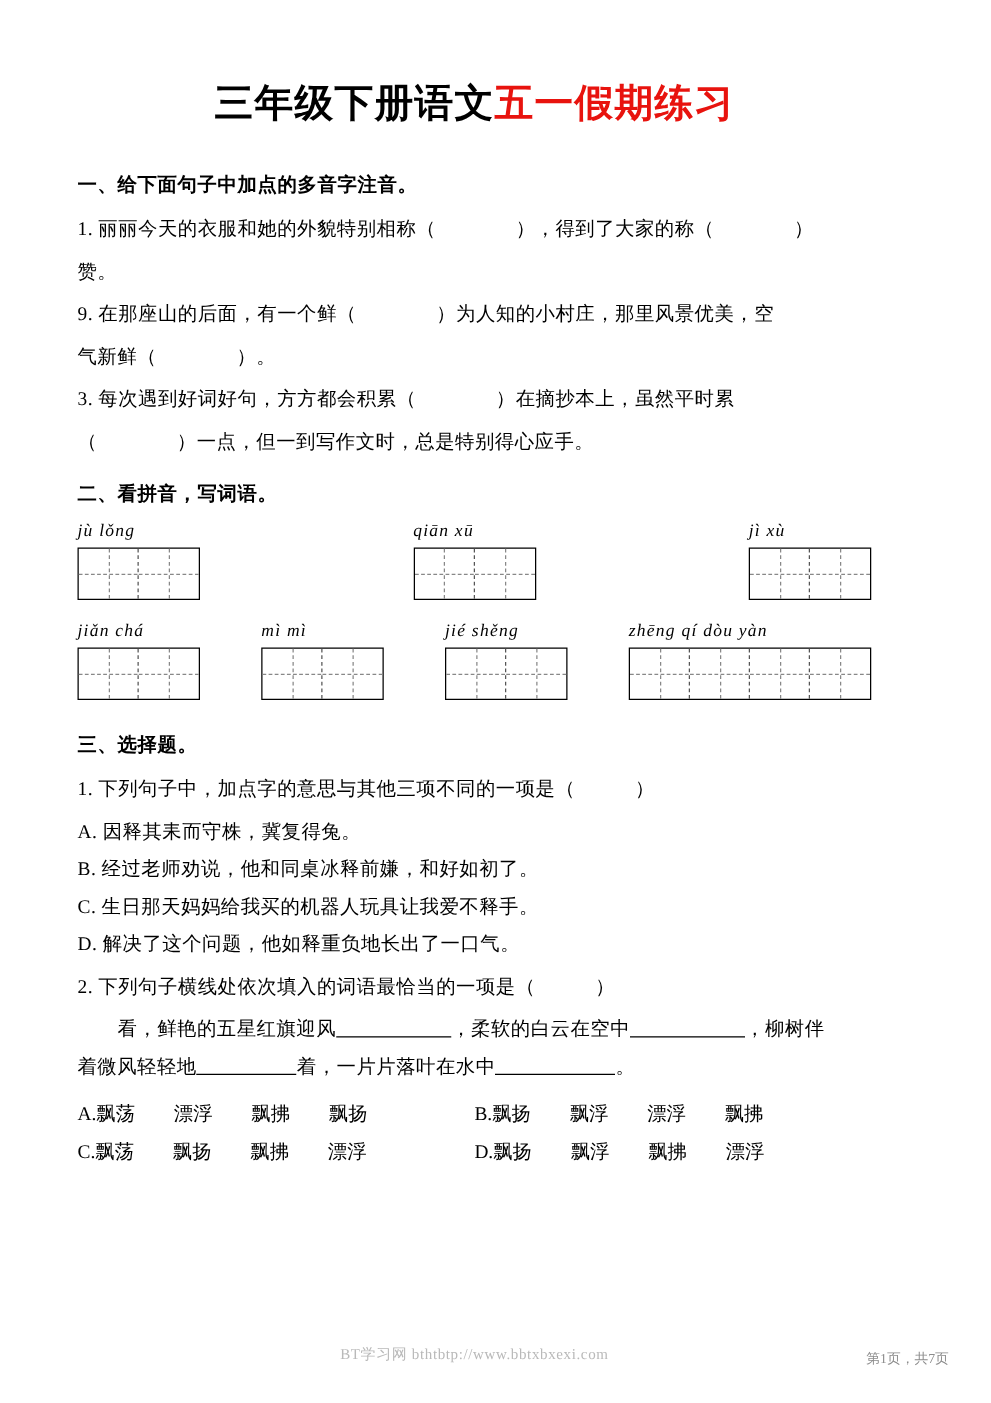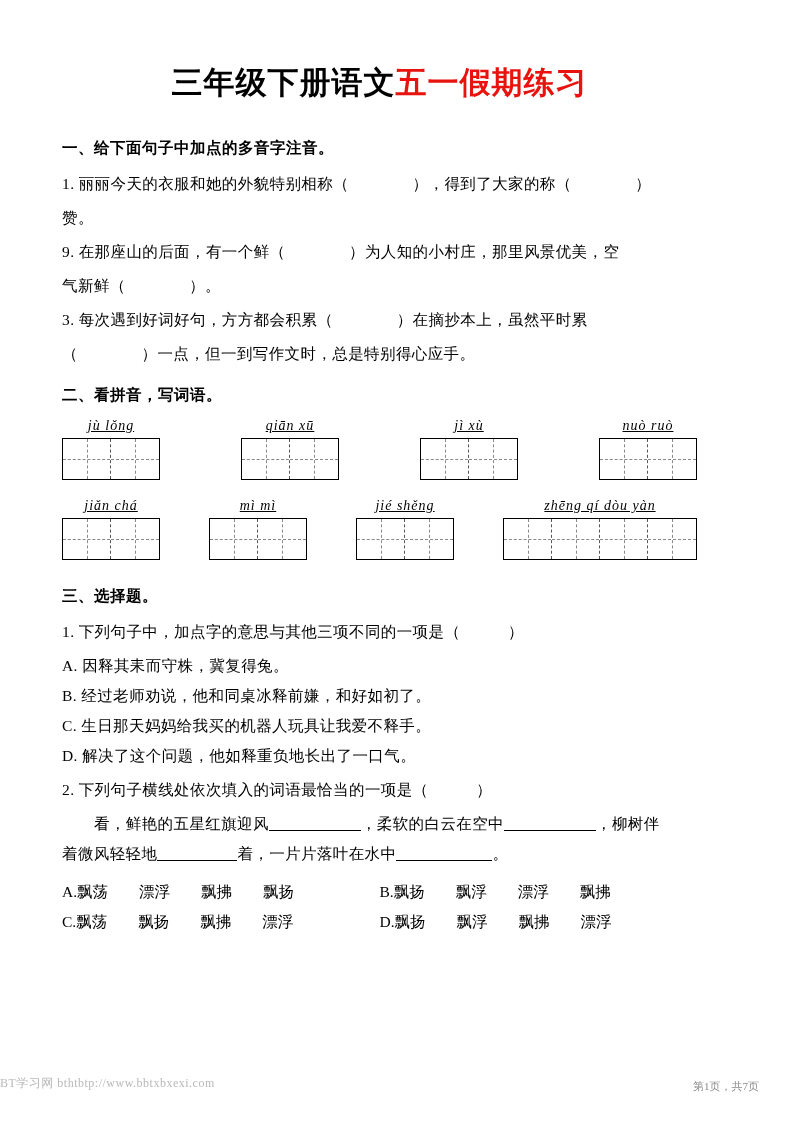--- a/index.html
+++ b/index.html
@@ -75,25 +75,24 @@
   
   .pinyin-row {
     display: flex;
     margin-top: 12px;
   }
   .py-group { margin-right: 0; }
   .py-label {
     font-family: "Liberation Serif", serif;
     font-style: italic;
     font-size: 14px;
-    text-align: center;
+    text-align: left;
     margin-bottom: 4px;
     letter-spacing: 1px;
     white-space: nowrap;
-    text-decoration: underline;
   }
   .grid {
     display: flex;
     border: 1px solid #000;
     height: 42px;
     box-sizing: border-box;
   }
   .cell {
     width: 48px;
     height: 100%;
@@ -130,21 +129,21 @@
     right: 0;
     bottom: 28px;
     text-align: right;
     font-size: 11px;
     color: #8c8c8c;
   }
   .watermark {
     position: absolute;
     left: 0; right: 0;
     bottom: 30px;
-    text-align: left;
+    text-align: center;
     font-size: 12px;
     color: #b9b9b9;
     letter-spacing: 0.5px;
   }
   .indent { display: inline-block; width: 32px; }
 </style>
 </head>
 <body>
 
 <div class="page">
@@ -178,27 +177,20 @@
         <div class="cell"></div>
       </div>
     </div>
     <div class="py-group">
       <div class="py-label">jì  xù</div>
       <div class="grid">
         <div class="cell"></div>
         <div class="cell"></div>
       </div>
     </div>
-    <div class="py-group">
-      <div class="py-label">nuò  ruò</div>
-      <div class="grid">
-        <div class="cell"></div>
-        <div class="cell"></div>
-      </div>
-    </div>
   </div>
 
   <div class="pinyin-row" style="justify-content:space-between; margin-top:18px;">
     <div class="py-group">
       <div class="py-label">jiǎn chá</div>
       <div class="grid">
         <div class="cell"></div>
         <div class="cell"></div>
       </div>
     </div>

